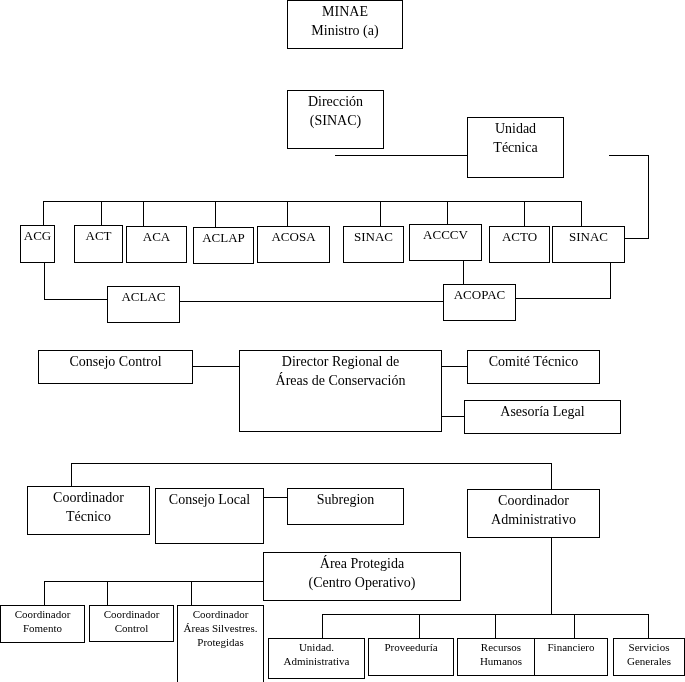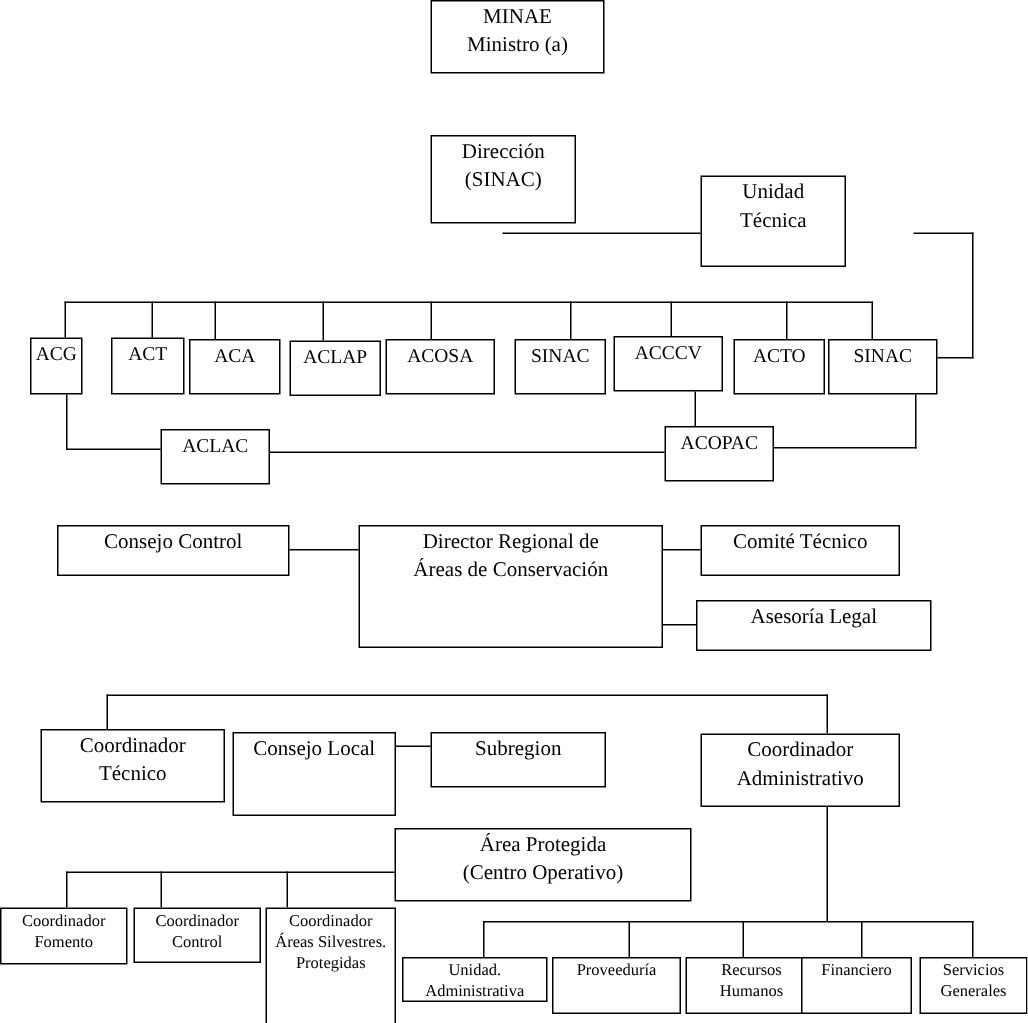--- a/index.html
+++ b/index.html
@@ -150,21 +150,21 @@
 <div class="box sm" style="left:89px; top:605px; width:85px; height:37px;">
   <span class="txt">Coordinador
 Control</span>
   </div>
 <div class="box sm" style="left:177px; top:605px; width:87px; height:82px;">
   <span class="txt">Coordinador
 Áreas Silvestres.
 Protegidas</span>
   </div>
 
-<div class="box sm" style="left:268px; top:638px; width:97px; height:30px;">
+<div class="box sm" style="left:268px; top:638px; width:97px; height:41px;">
   <span class="txt">Unidad.
 Administrativa</span>
   </div>
 <div class="box sm" style="left:368px; top:638px; width:86px; height:38px;">
   <span class="txt">Proveeduría</span>
   </div>
 <div class="box sm" style="left:457px; top:638px; width:88px; height:38px;">
   <span class="txt">Recursos
 Humanos</span>
   </div>

